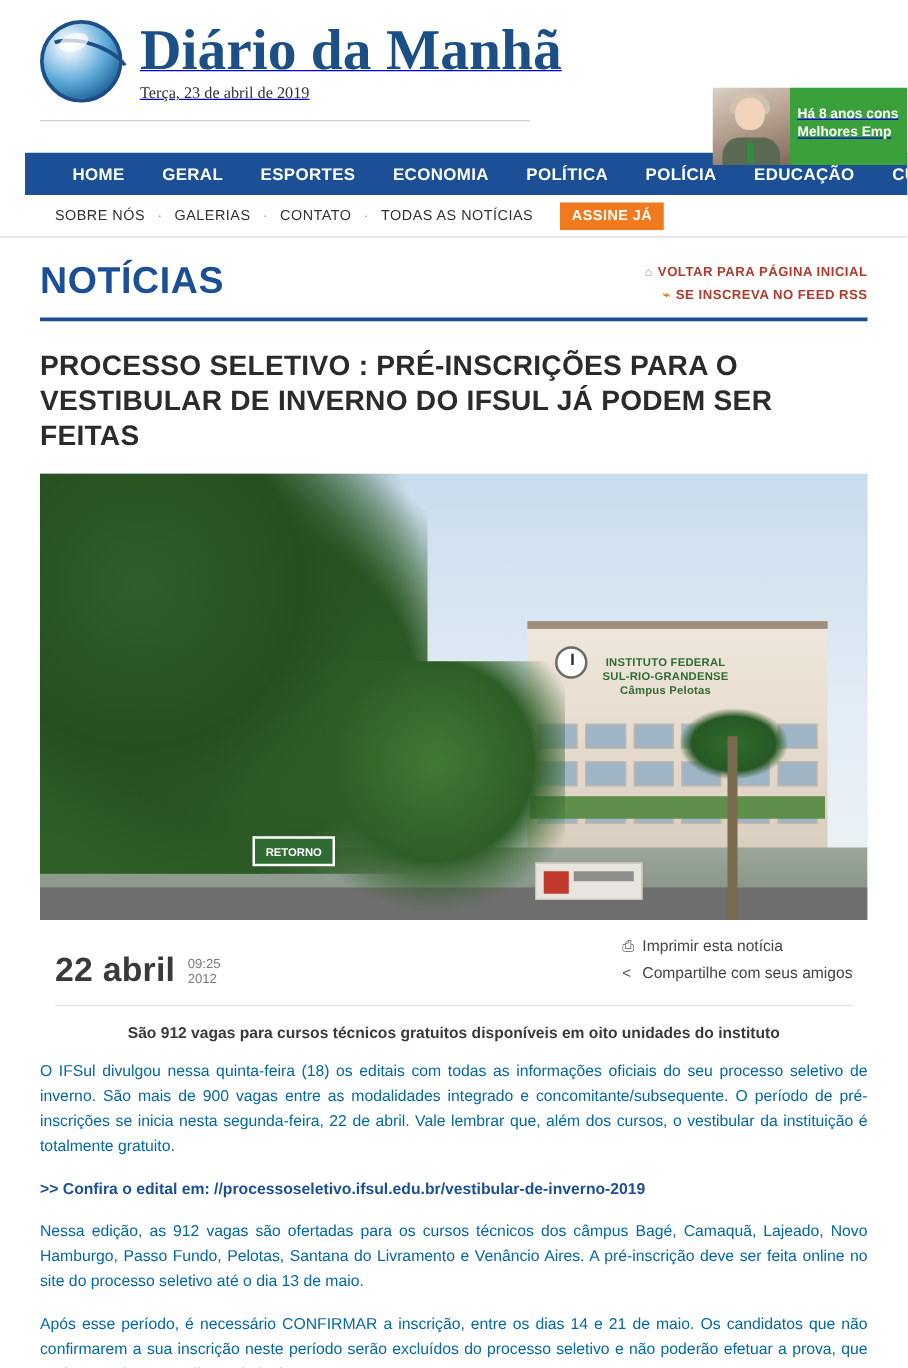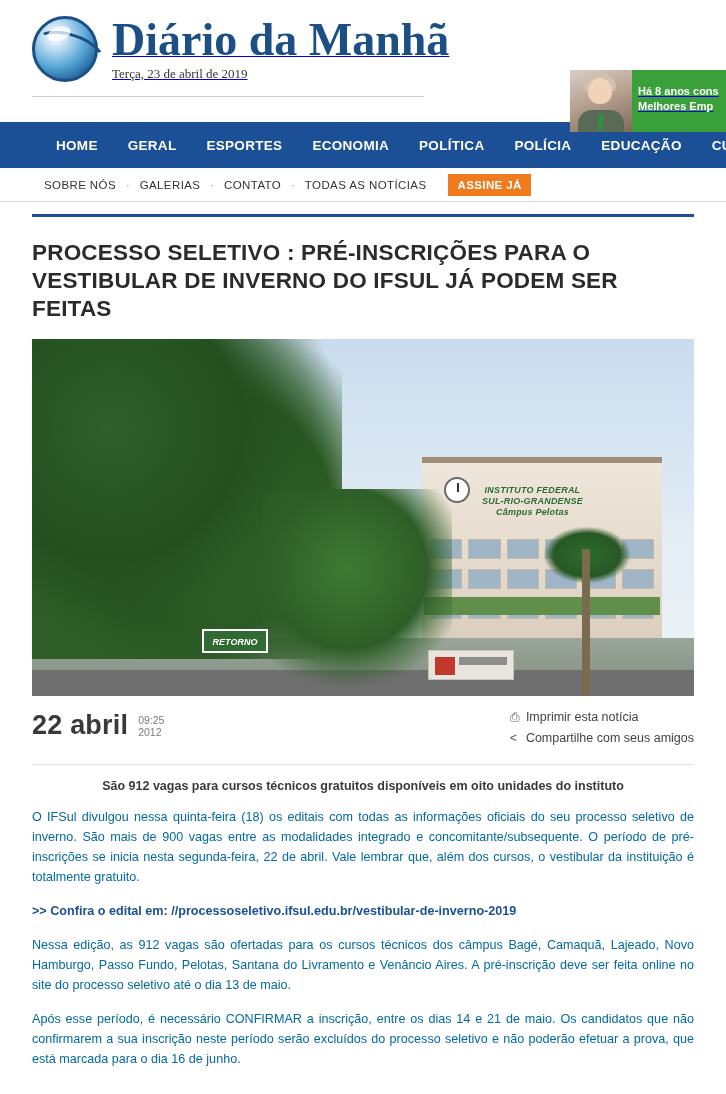--- a/index.html
+++ b/index.html
@@ -112,26 +112,27 @@
     font-size: 11px;
     font-weight: bold;
     line-height: 15px;
     padding: 14px 4px 0 6px;
     white-space: nowrap;
     overflow: hidden;
   }
 
   
   .nav {
-    height: 46px;
+    height: 34px;
     background: #1b4f96;
     display: flex;
     align-items: center;
-    padding-left: 56px;
+    padding-left: 38px;
     overflow: hidden;
+    margin-left: 20px;
   }
   .nav a {
     color:#ffffff;
     font-size: 13.5px;
     font-weight: bold;
     letter-spacing: .3px;
     text-decoration:none;
     margin-right: 30px;
     white-space: nowrap;
   }
@@ -213,21 +214,20 @@
     color: #2b2b2b;
     font-weight: bold;
     letter-spacing: .2px;
   }
   .hero {
     margin-top: 16px;
     width: 662px; height: 357px;
     position: relative;
     overflow: hidden;
     background: linear-gradient(#cfe0ef, #e7eef5);
-    font-style: italic;
   }
   .sky {
     position:absolute; inset:0;
     background: linear-gradient(#c9dced 0%, #e3edf5 55%, #eef3f7 100%);
   }
   .bld {
     position:absolute;
     left: 390px; top: 118px; width: 240px; height: 205px;
     background: linear-gradient(180deg,#efe7dc 0%, #e2d7c8 60%, #d6cabb 100%);
     border-top: 6px solid #b8a890;
@@ -298,24 +298,24 @@
   }
   .shop-sign {
     position:absolute; right: 180px; bottom: 16px; width: 86px; height: 30px;
     background:#e8e4de; border:1px solid #c9c2b7;
   }
   .shop-sign .bar { position:absolute; left:6px; top:6px; width:20px;height:18px;background:#c0392b;}
   .shop-sign .bar2{ position:absolute; left:30px; top:6px; width:48px;height:8px;background:#8e8e8e;}
 
   
   .meta {
-    margin: 0 32px;
+    margin: 0 44px;
     padding-top: 14px;
     display:flex;
-    align-items: flex-start;
+    align-items: flex-end;
     justify-content: space-between;
     border-bottom: 1px solid #e2e2e2;
     padding-bottom: 12px;
   }
   .meta-date {
     display:flex; align-items:flex-end;
   }
   .meta-day {
     font-size: 27px;
     font-weight: bold;
@@ -406,20 +406,31 @@
     <a href="#">SOBRE NÓS</a>
     <span class="dot">·</span>
     <a href="#">GALERIAS</a>
     <span class="dot">·</span>
     <a href="#">CONTATO</a>
     <span class="dot">·</span>
     <a href="#">TODAS AS NOTÍCIAS</a>
     <a href="#" class="assine">ASSINE JÁ</a>
   </div>
 
+  <div class="section-bar">
+    <div class="section-title">NOTÍCIAS</div>
+    <div class="section-links">
+      <div>
+        <span class="ico">⌂</span><span>VOLTAR PARA PÁGINA INICIAL</span>
+      </div>
+      <div>
+        <span class="ico rss-ico">⌁</span><span>SE INSCREVA NO FEED RSS</span>
+      </div>
+    </div>
+  </div>
   <div class="section-rule"></div>
 
   <div class="article">
     <h1>PROCESSO SELETIVO : PRÉ-INSCRIÇÕES PARA O VESTIBULAR DE INVERNO DO IFSUL JÁ PODEM SER FEITAS</h1>
 
     <div class="hero">
       <div class="sky"></div>
       <div class="bld">
         <div class="roofline"></div>
         <div class="clock"></div>

